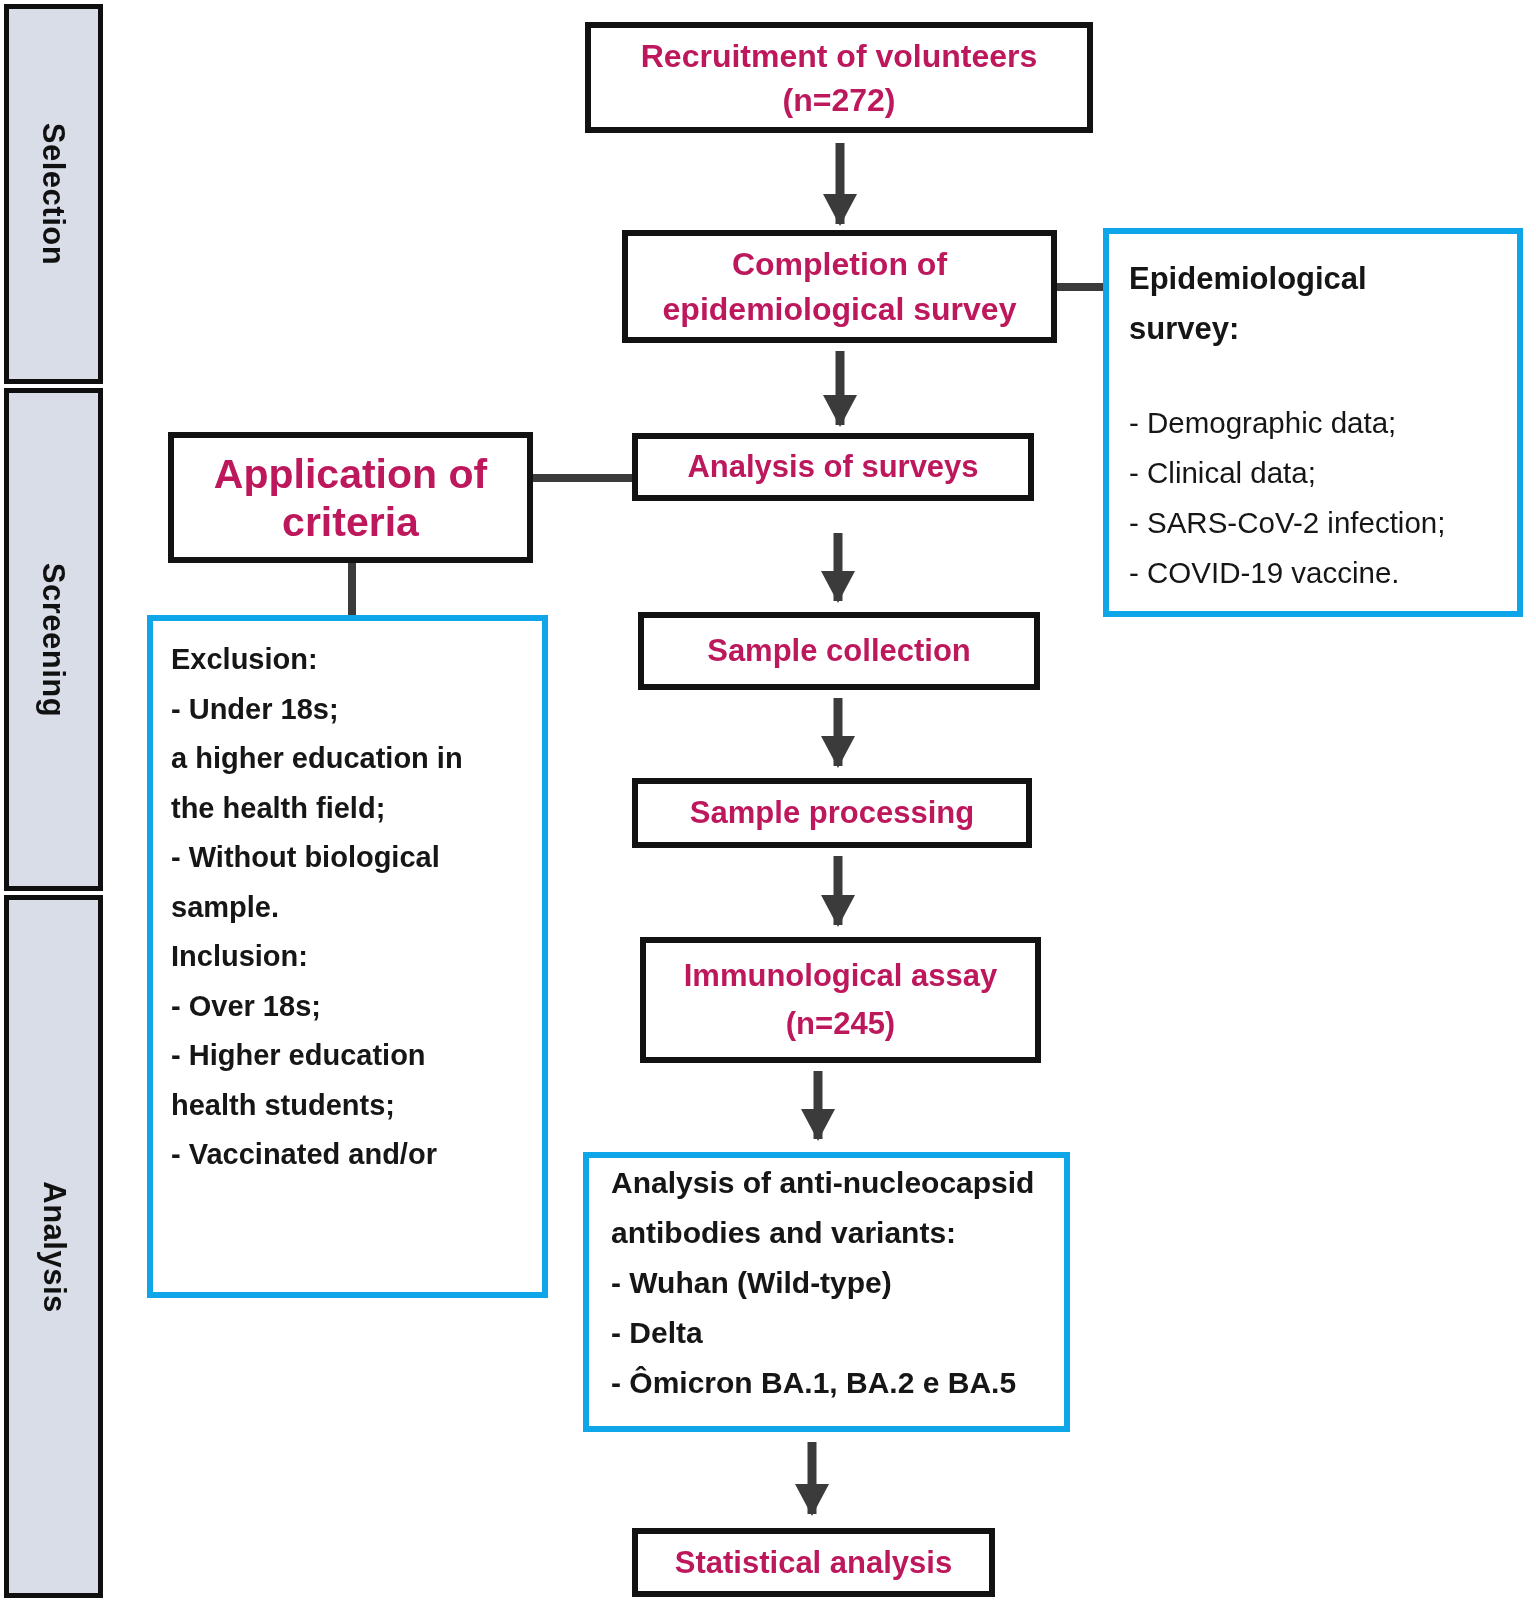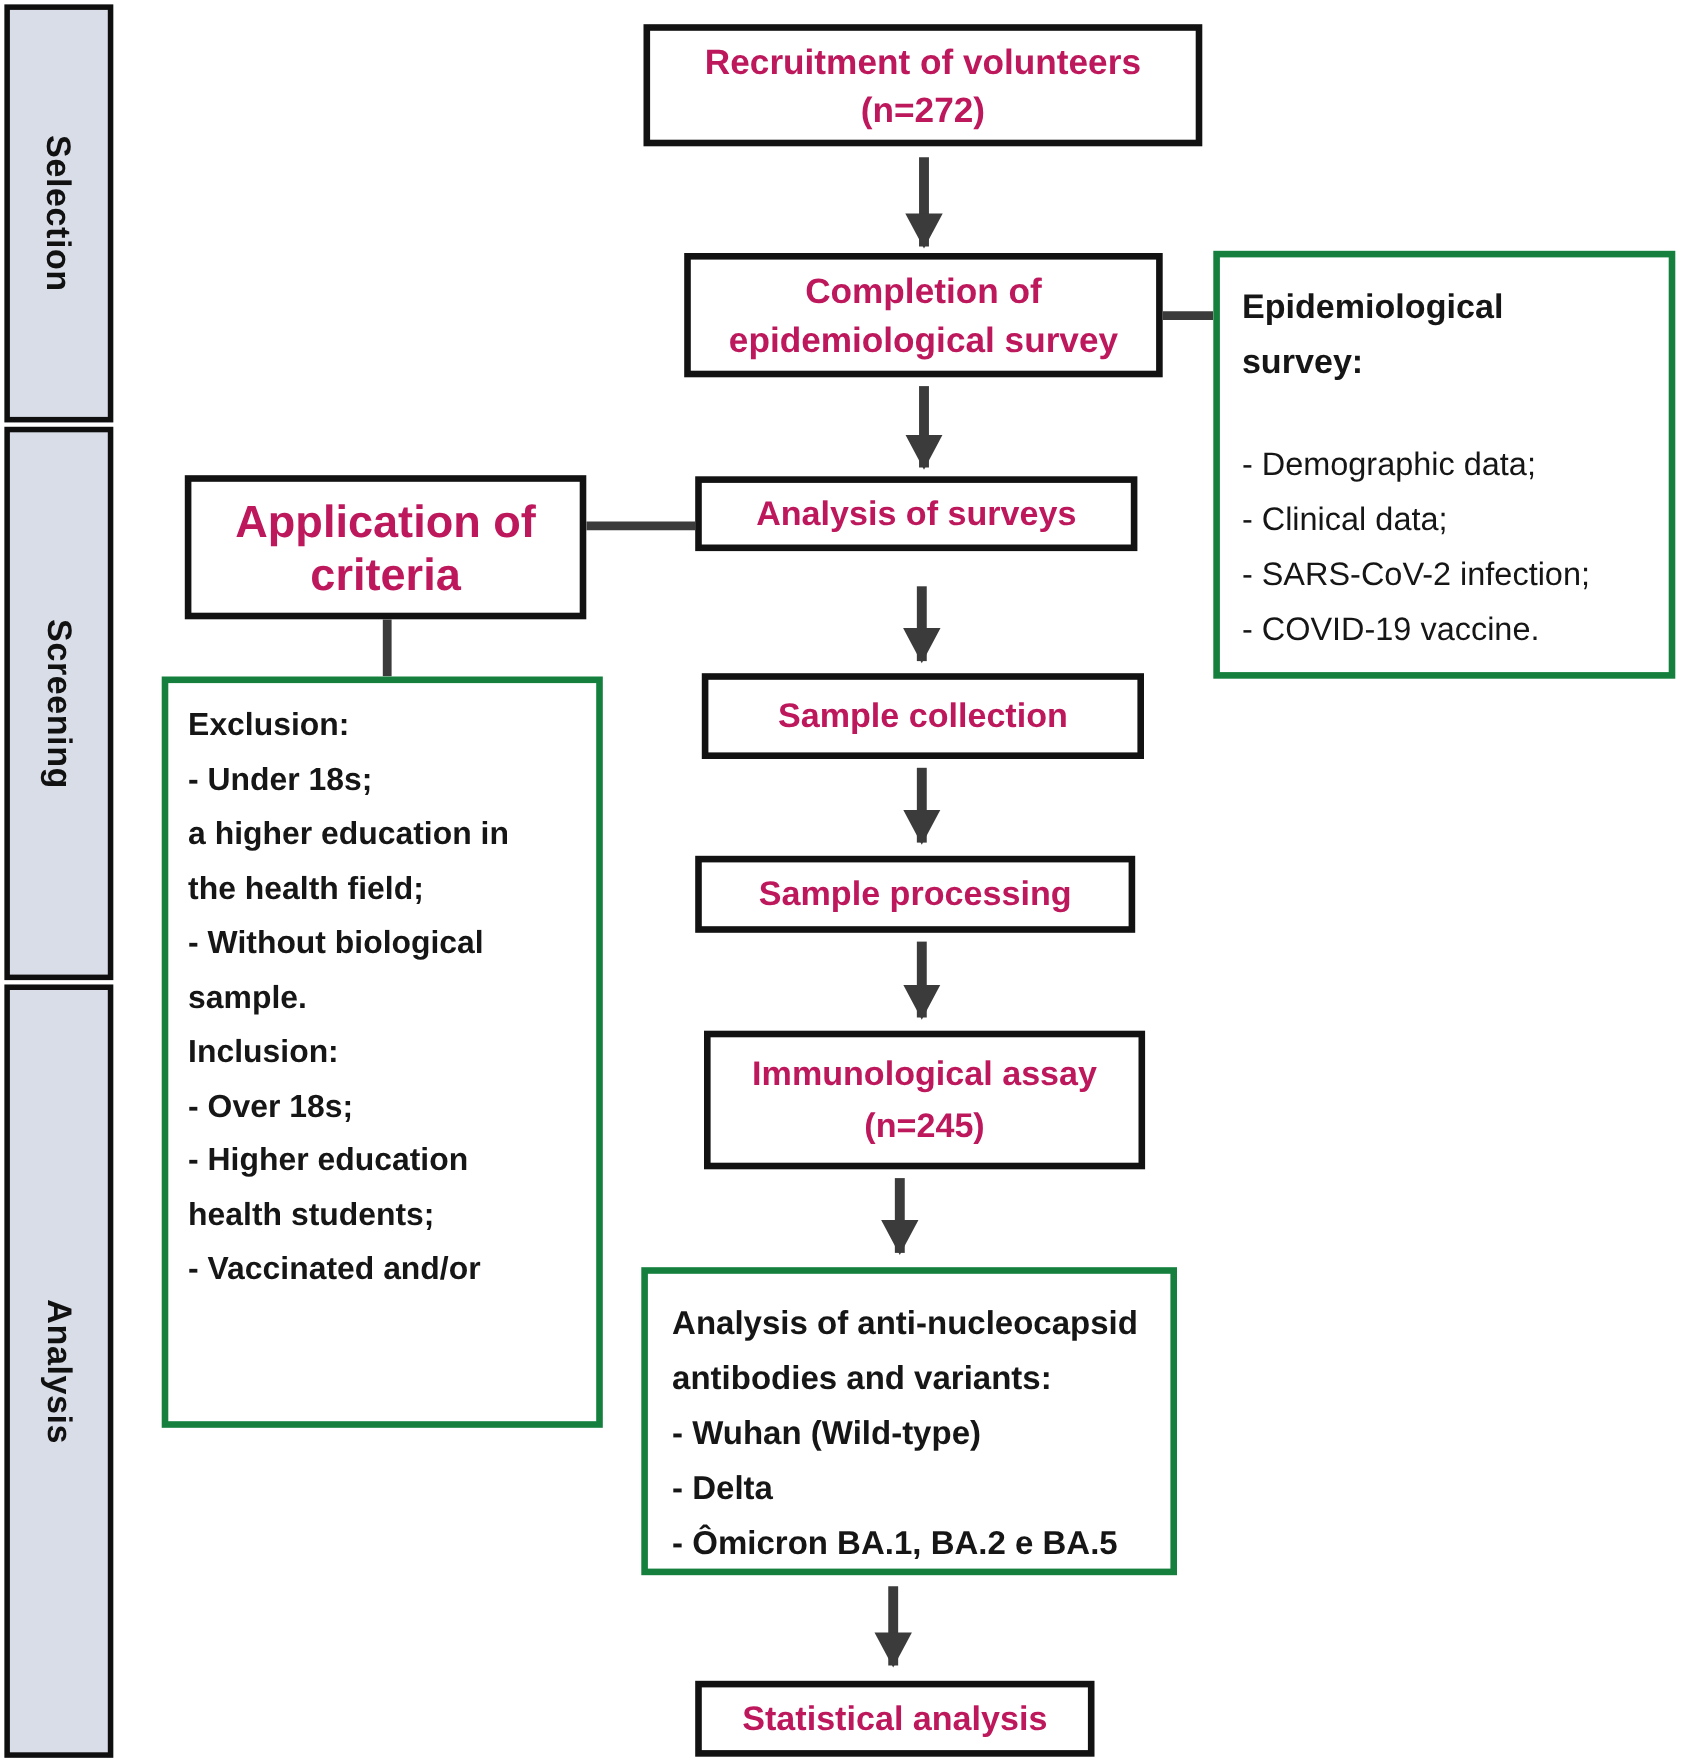--- a/index.html
+++ b/index.html
@@ -19,21 +19,21 @@
     font-weight:bold;font-size:31px;letter-spacing:.5px;color:#111;
   }
   
   .box{
     background:#ffffff;border:6px solid #121212;
     display:flex;flex-direction:column;align-items:center;justify-content:center;
     text-align:center;font-weight:bold;color:#be185d;
   }
   .box .ln{display:block;}
   .box-left{
-    background:#ffffff;border:6px solid #15803d;
+    background:#ffffff;border:6px solid #0ea5e9;
     text-align:left;color:#161616;
   }
   .crit-ln{white-space:nowrap;font-size:29px;line-height:49.5px;font-weight:bold;}
   .crit-ln.bold{font-weight:bold;}
   .epi-title{font-weight:bold;font-size:31px;line-height:50px;max-width:300px;}
   .epi-item{font-weight:normal;font-size:29.5px;line-height:50px;white-space:nowrap;}
   .antin-ln{font-weight:bold;font-size:30px;line-height:50px;white-space:nowrap;}
 </style>
 </head>
 <body>
@@ -114,21 +114,21 @@
 
 <div class="abs box" style="left:632px;top:778px;width:400px;height:70px;font-size:31px;">
   <span class="ln">Sample processing</span>
 </div>
 
 <div class="abs box" style="left:640px;top:937px;width:401px;height:126px;font-size:31px;line-height:48px;">
   <span class="ln">Immunological assay</span>
   <span class="ln">(n=245)</span>
 </div>
 
-<div class="abs box-left" style="left:583px;top:1152px;width:487px;height:280px;padding:21px 0 0 22px;">
+<div class="abs box-left" style="left:583px;top:1152px;width:487px;height:280px;padding:0 0 0 22px;">
   <div class="antin-ln">Analysis of anti-nucleocapsid</div>
   <div class="antin-ln">antibodies and variants:</div>
   <div class="antin-ln">- Wuhan (Wild-type)</div>
   <div class="antin-ln">- Delta</div>
   <div class="antin-ln">- Ômicron BA.1, BA.2 e BA.5</div>
 </div>
 
 <div class="abs box" style="left:632px;top:1528px;width:363px;height:69px;font-size:31px;">
   <span class="ln">Statistical analysis</span>
 </div>

